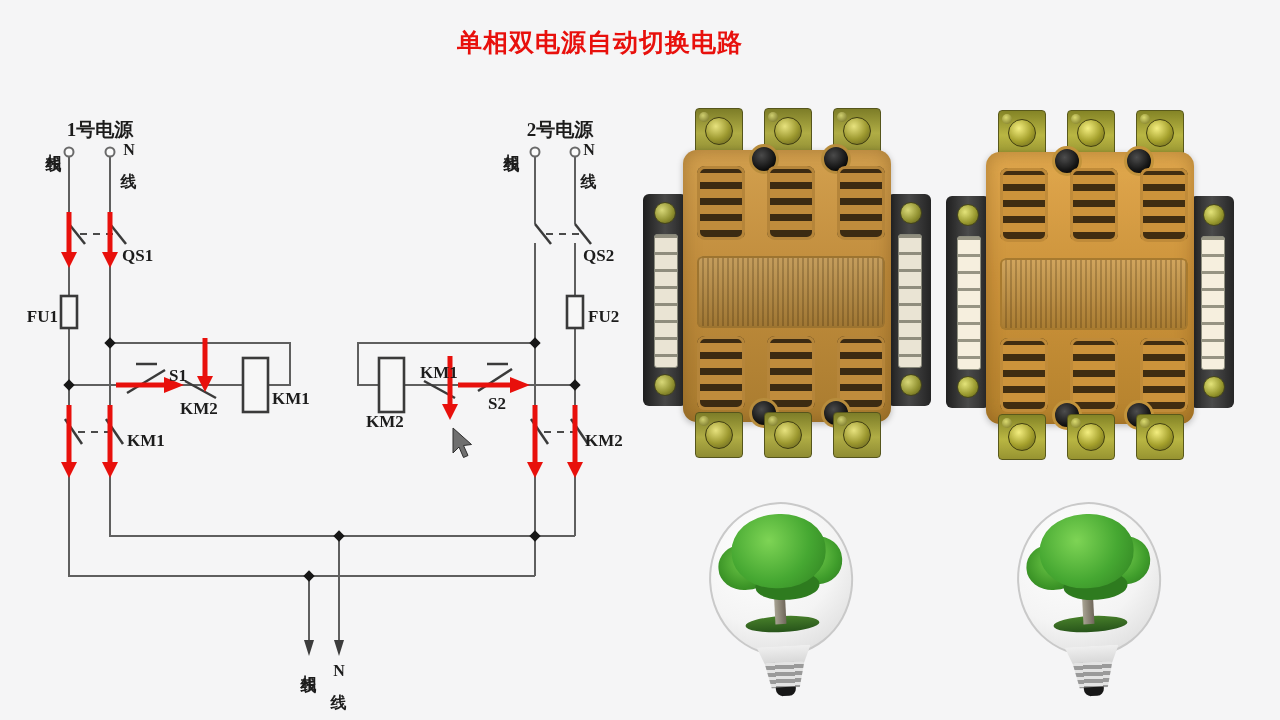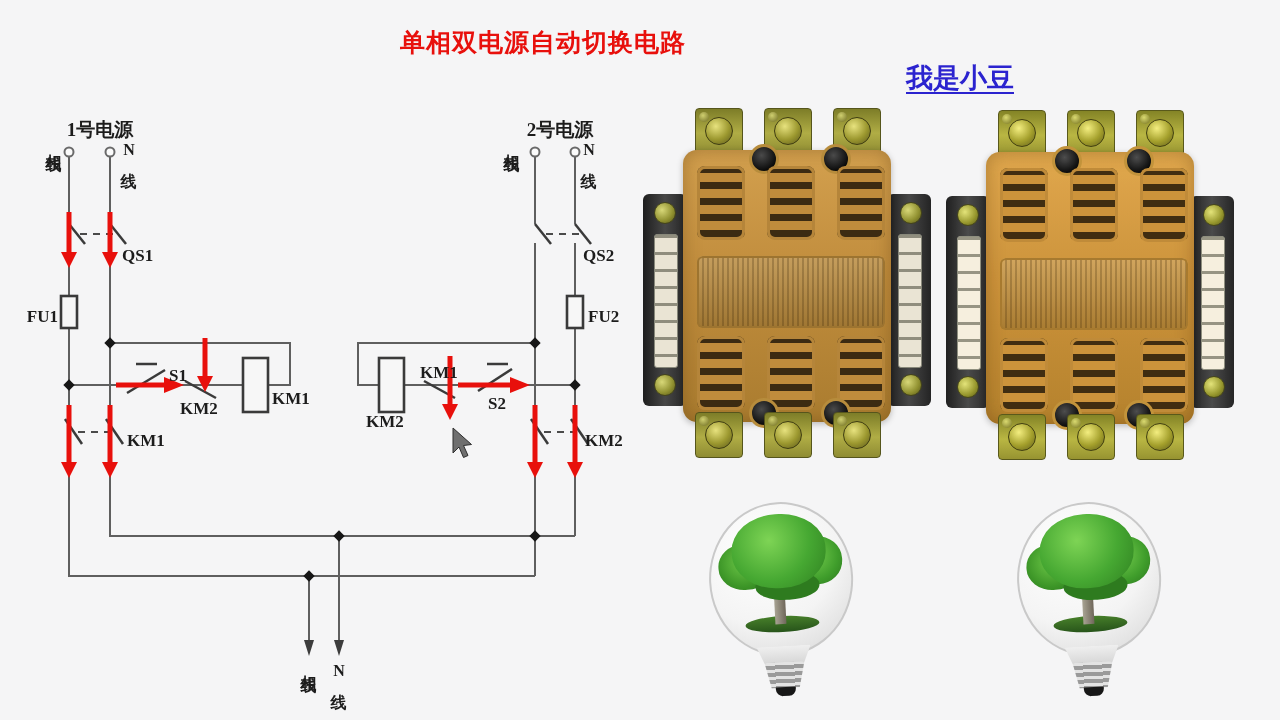--- a/index.html
+++ b/index.html
@@ -1,19 +1,19 @@
 <!DOCTYPE html>
 <html><head>
 <meta charset="utf-8">
 <style>
   html,body{margin:0;padding:0;}
   .stage{position:relative;width:1280px;height:720px;background:#f5f5f6;overflow:hidden;
          font-family:"Liberation Sans",sans-serif;}
   
-  .main-title{position:absolute;left:400px;top:26px;width:400px;
+  .main-title{position:absolute;left:400px;top:26px;width:400px;text-align:center;
     font-family:"Liberation Serif",serif;font-weight:bold;font-size:25px;color:#e8100c;letter-spacing:1px;}
   .watermark{position:absolute;left:880px;top:60px;width:160px;text-align:center;
     font-family:"Liberation Serif",serif;font-weight:bold;font-size:27px;color:#2b23cf;
     text-decoration:underline;text-decoration-thickness:2px;text-underline-offset:5px;}
   
   svg.schematic{position:absolute;left:0;top:0;}
   .wire{stroke:#5f5f5f;stroke-width:2;fill:none;}
   .blade{stroke:#3a3a3a;stroke-width:2.5;fill:none;}
   .dlink{stroke:#4a4a4a;stroke-width:2;fill:none;stroke-dasharray:7 6;}
   .sym{stroke:#3a3a3a;stroke-width:2.6;fill:#f7f7f7;}
@@ -81,21 +81,20 @@
     clip-path:polygon(0 0,100% 0,85% 100%,15% 100%);}
   .tip{position:absolute;left:73px;top:191px;width:20px;height:9px;background:#171717;
     border-radius:0 0 7px 7px;}
 </style>
 </head>
 <body>
 
 <div class="stage">
 
   <div class="main-title">单相双电源自动切换电路</div>
-  <div class="watermark">我是小豆</div>
 
   <svg class="schematic" width="645" height="720" viewBox="0 0 645 720">
 
     <g>
       <path class="wire" d="M69,157 L69,224"></path>
       <path class="wire" d="M110,157 L110,224"></path>
       <path class="wire" d="M69,243 L69,296"></path>
       <path class="wire" d="M69,328 L69,420"></path>
       <path class="wire" d="M110,243 L110,420"></path>
       <path class="wire" d="M69,443 L69,576 L535,576"></path>

